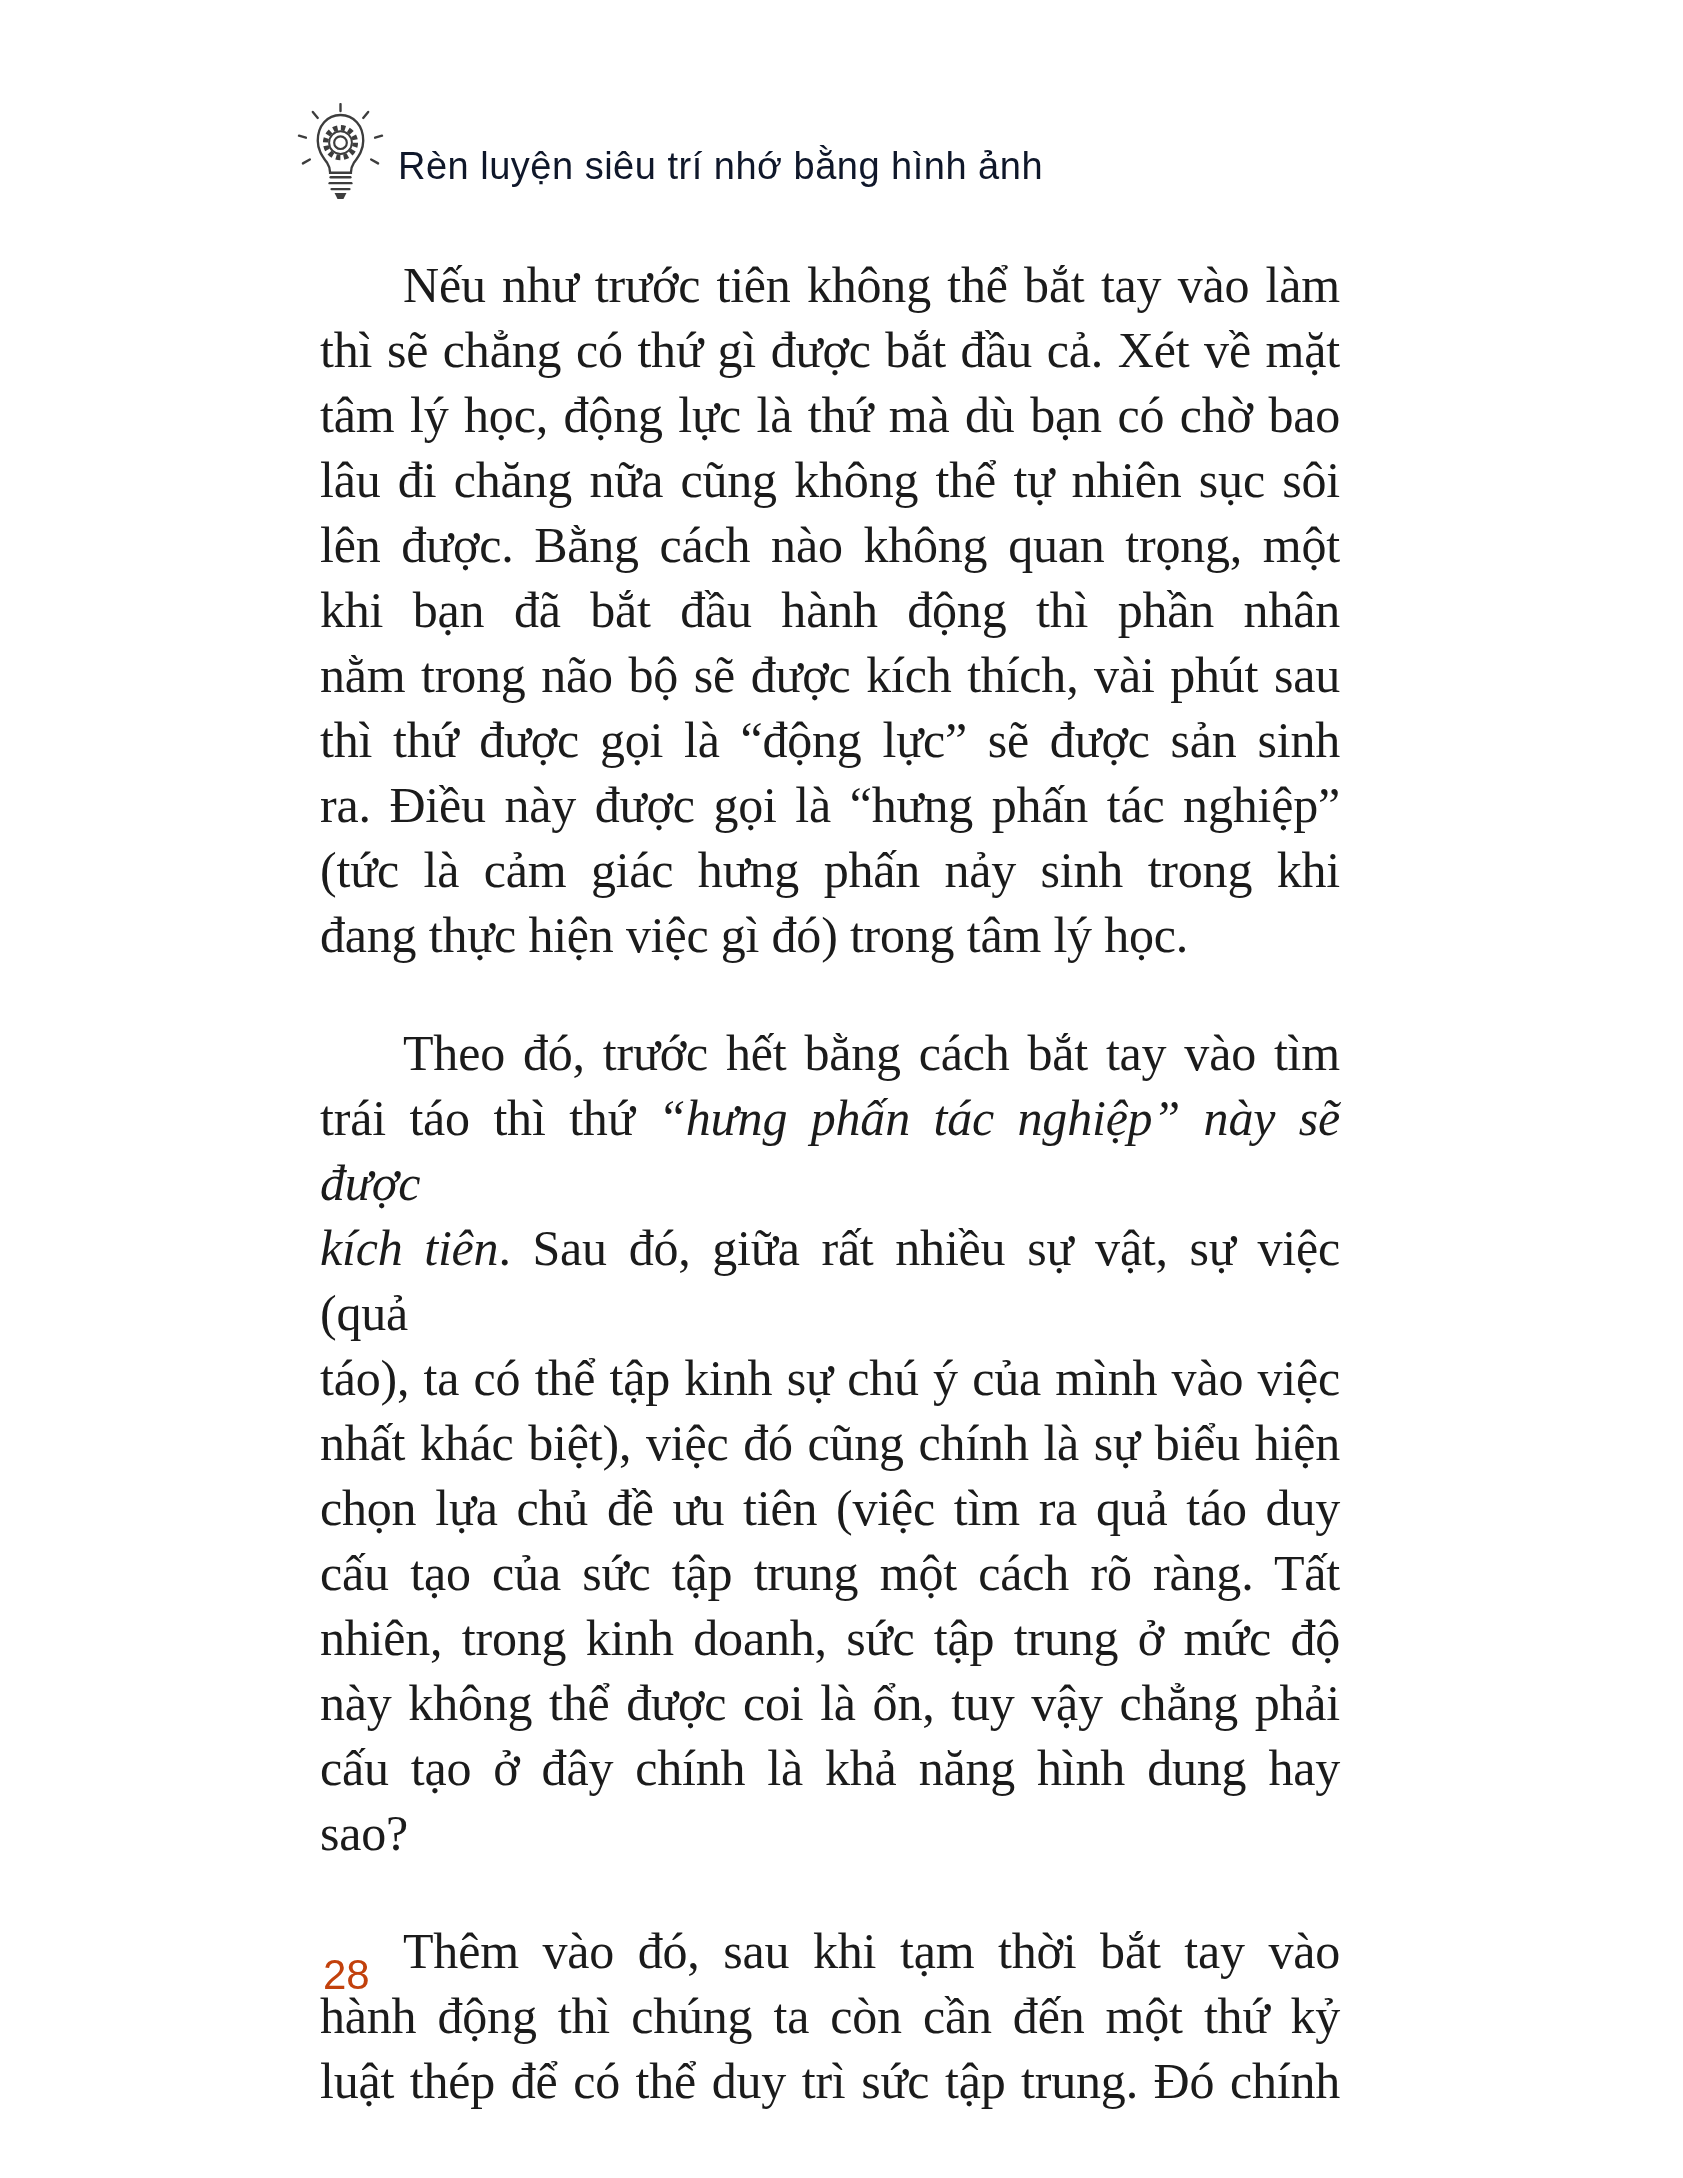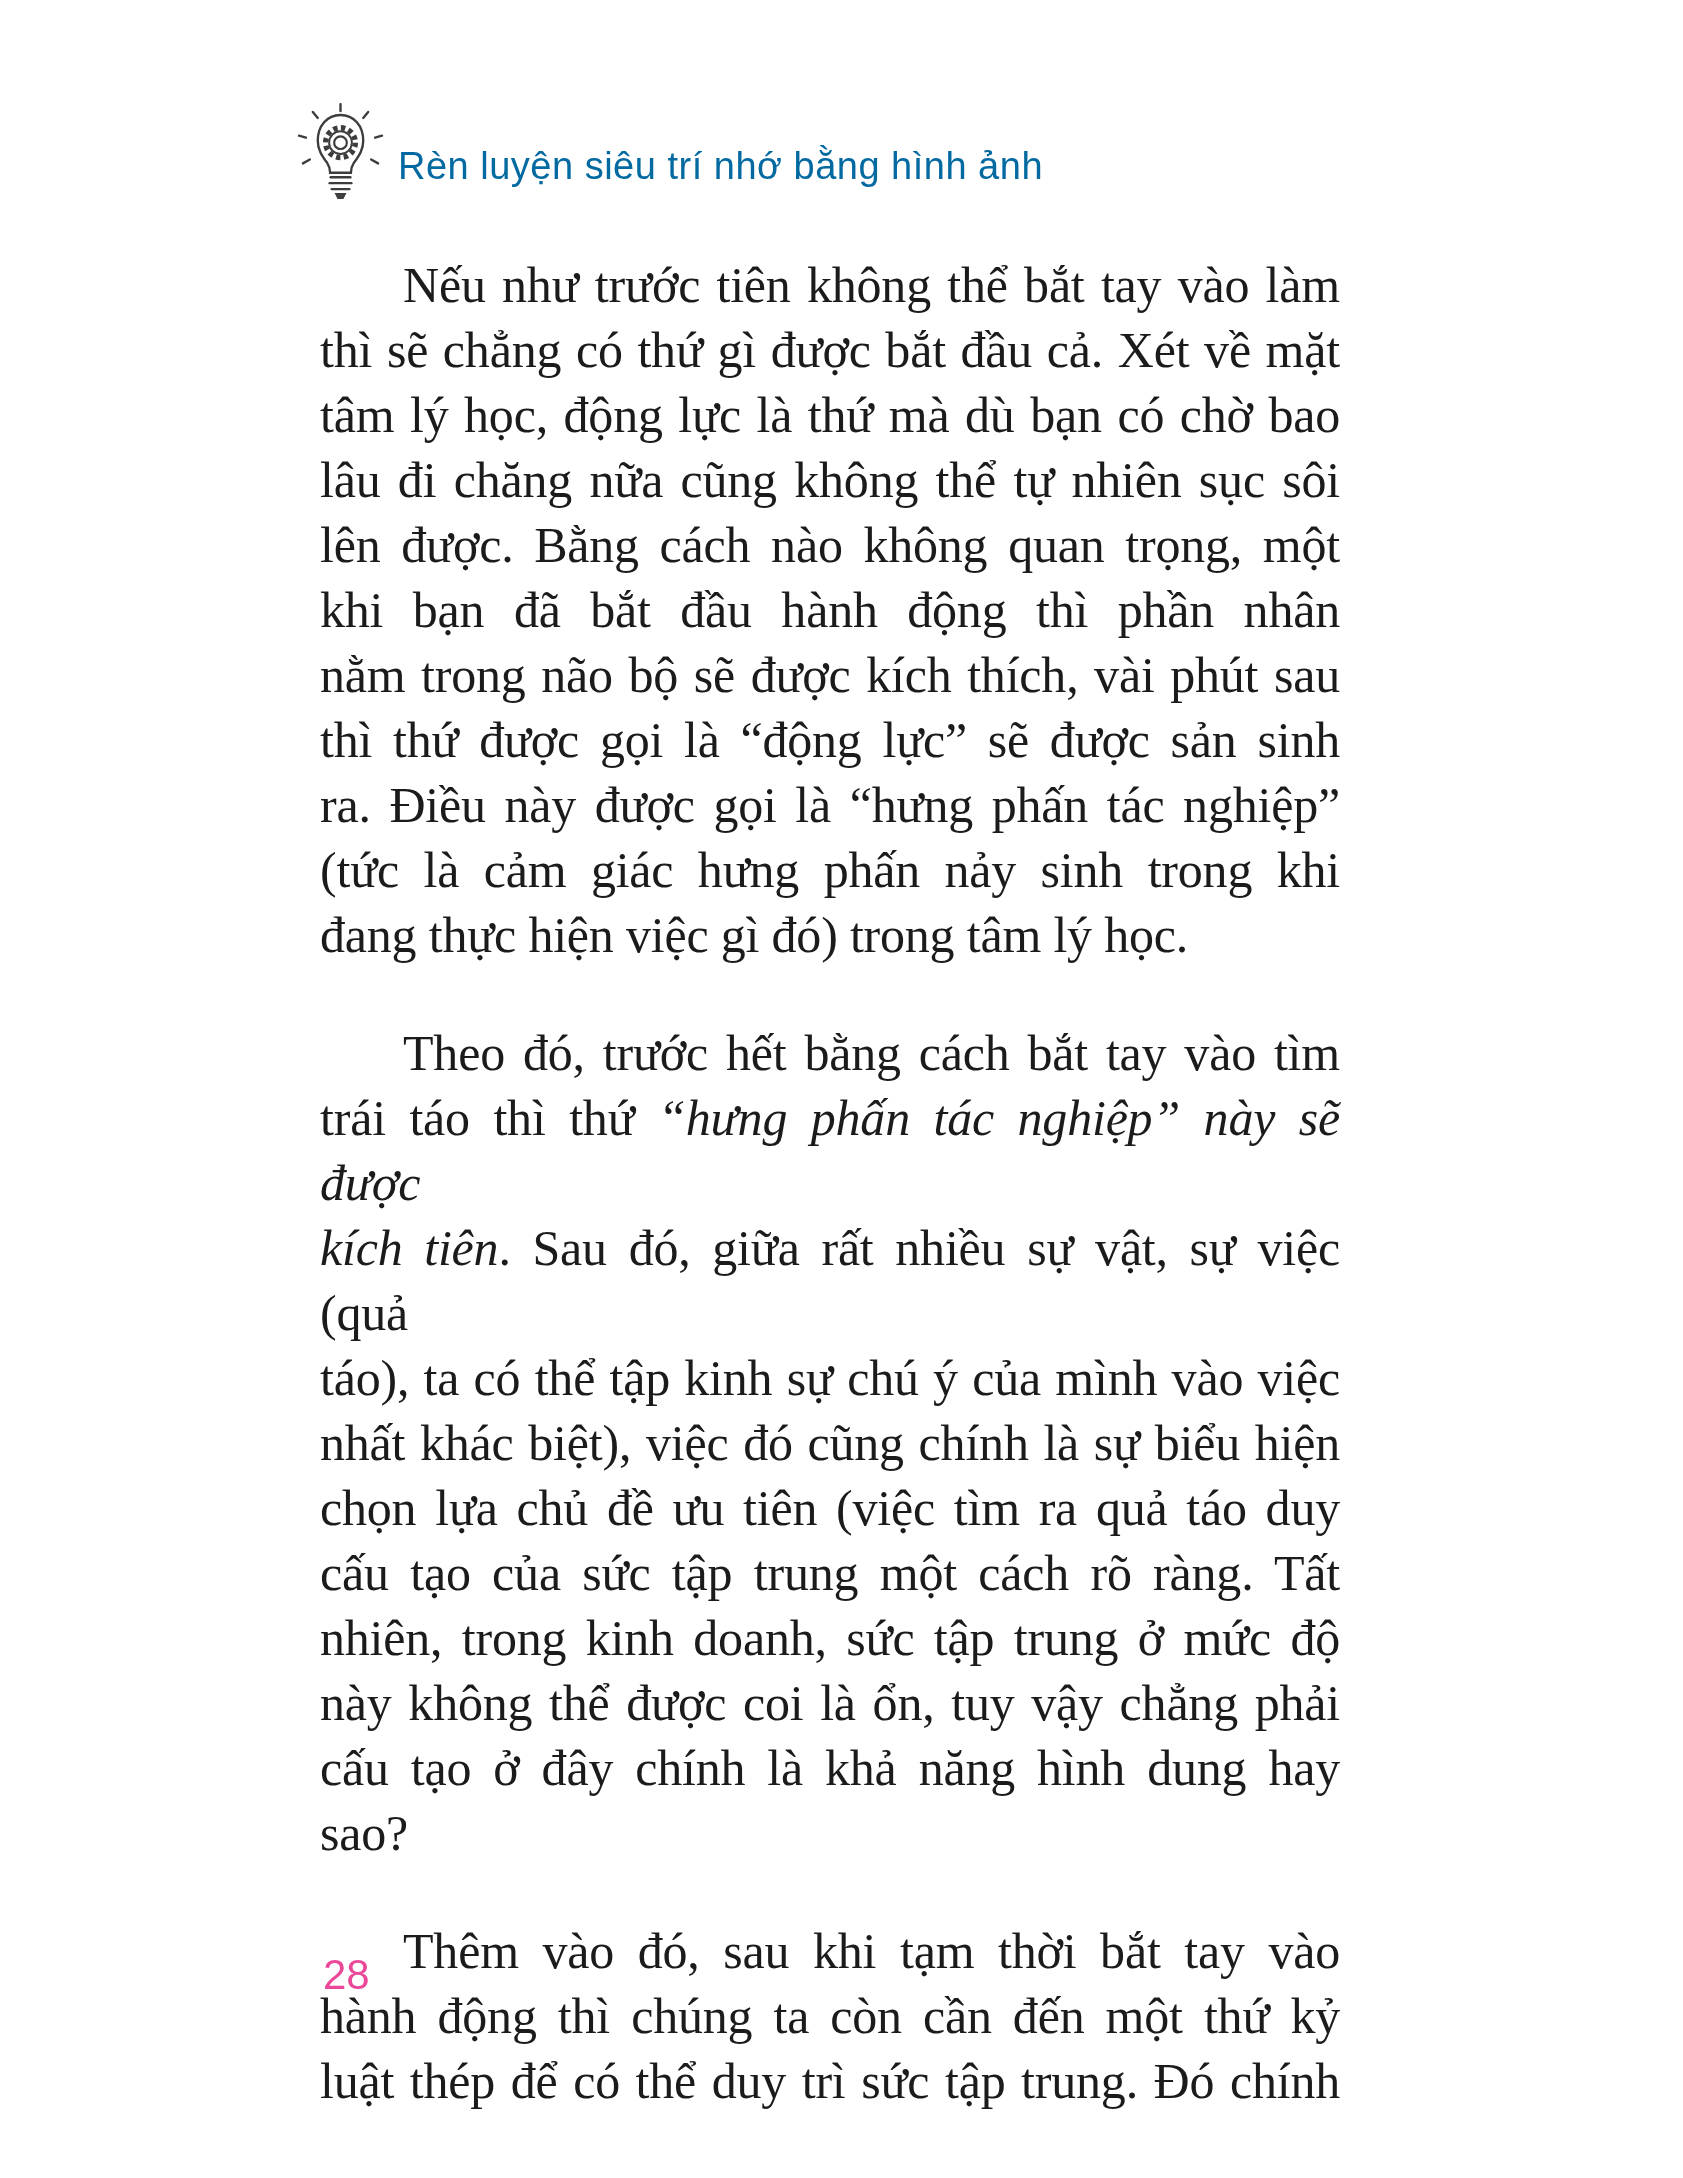--- a/index.html
+++ b/index.html
@@ -18,21 +18,21 @@
   .page-header { position: absolute; left: 0; top: 0; }
   .bulb-icon {
     position: absolute; left: 297px; top: 103px;
     width: 87px; height: 103px;
   }
   .header-title {
     position: absolute; left: 398px; top: 145px;
     font-family: "Liberation Sans", sans-serif;
     font-size: 38px;
     letter-spacing: 0.5px;
-    color: #0369a1;
+    color: #0f172a;
     white-space: nowrap;
   }
   
   .body-text {
     position: absolute; left: 320px; top: 253px;
     width: 1020px;
     color: #1b1b1b;
   }
   .para { margin: 0 0 53px 0; }
   .line {
@@ -44,21 +44,21 @@
     white-space: normal;
   }
   .line.first { text-indent: 83px; }
   .line.lastfree { text-align-last: left; }
   .italic { font-style: italic; }
   
   .page-number {
     position: absolute; left: 323px; top: 1954px;
     font-family: "Liberation Sans", sans-serif;
     font-size: 42px; line-height: 1;
-    color: #ec4899;
+    color: #c2410c;
   }
 </style>
 </head>
 <body>
 
 <div class="page">
 
   <div class="page-header">
     <svg class="bulb-icon" viewBox="0 0 88 104" fill="none" xmlns="http://www.w3.org/2000/svg">
 

